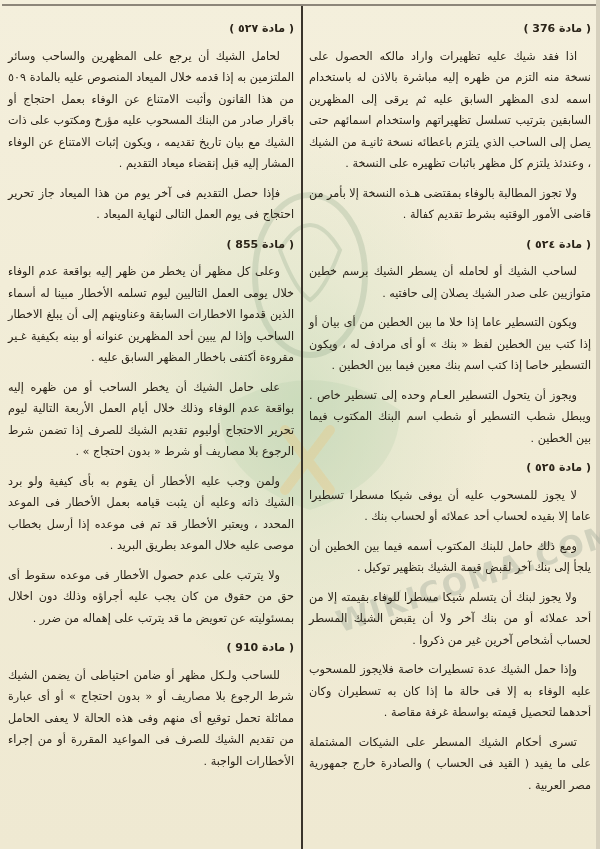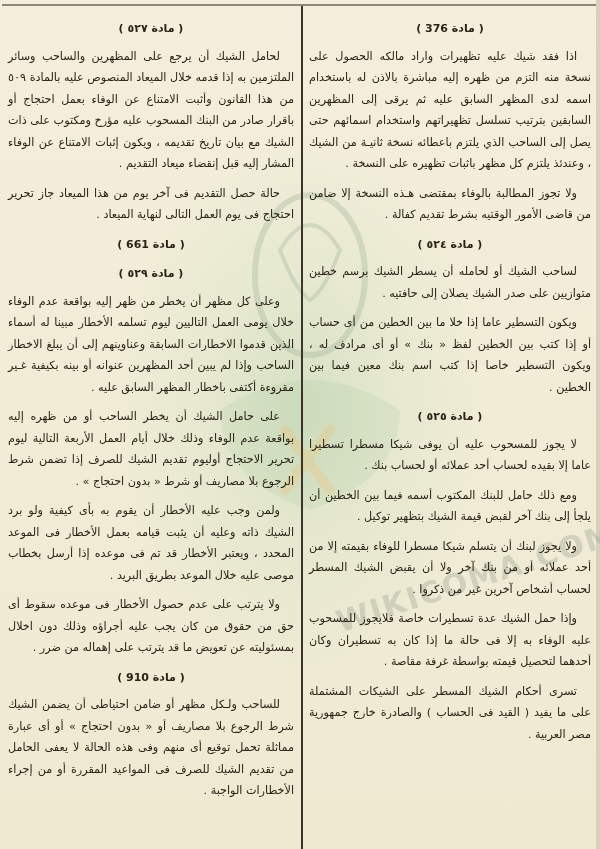--- a/index.html
+++ b/index.html
@@ -65,21 +65,20 @@
       top: 10px;
       direction: rtl;
       text-align: justify;
       font-size: 11.2px;
       line-height: 21.5px;
     }
     .col-right { left: 309px; width: 282px; }
     .col-left  { left: 8px;   width: 286px; }
 
     .article-title {
-      text-align: center;
       font-weight: bold;
       font-size: 11px;
       margin: 8px 0 6px 0;
       letter-spacing: 0.5px;
     }
     .para {
       margin: 0 0 8px 0;
       text-indent: 14px;
       text-align-last: right;
     }
@@ -98,50 +97,50 @@
     <path d="M85 250 L130 310 M130 250 L85 310" stroke="#d8b25a" stroke-width="10" stroke-linecap="round"></path>
   </svg>
   <div class="watermark-text">WIKICOMA.COM</div>
 
   <div class="col-divider"></div>
 
   <div class="column col-right">
     <section>
       <div class="article-title">( مادة 376 )</div>
       <p class="para">اذا فقد شيك عليه تظهيرات واراد مالكه الحصول على نسخة منه التزم من ظهره إليه مباشرة بالاذن له باستخدام اسمه لدى المظهر السابق عليه ثم يرقى إلى المظهرين السابقين بترتيب تسلسل تظهيراتهم واستخدام اسمائهم حتى يصل إلى الساحب الذي يلتزم باعطائه نسخة ثانيـة من الشيك ، وعندئذ يلتزم كل مظهر باثبات تظهيره على النسخة .</p>
-      <p class="para">ولا تجوز المطالبة بالوفاء بمقتضى هـذه النسخة إلا ضامن من قاضى الأمور الوقتيه بشرط تقديم كفالة .</p>
+      <p class="para">ولا تجوز المطالبة بالوفاء بمقتضى هـذه النسخة إلا بأمر من قاضى الأمور الوقتيه بشرط تقديم كفالة .</p>
     </section>
     <section>
       <div class="article-title">( مادة ٥٢٤ )</div>
       <p class="para">لساحب الشيك أو لحامله أن يسطر الشيك برسم خطين متوازيين على صدر الشيك يصلان إلى حافتيه .</p>
-      <p class="para">ويكون التسطير عاما إذا خلا ما بين الخطين من أى حساب أو إذا كتب بين الخطين لفظ « بنك » أو أى مرادف له ، ويكون التسطير خاصا إذا كتب اسم بنك معين فيما بين الخطين .</p>
+      <p class="para">ويكون التسطير عاما إذا خلا ما بين الخطين من أى بيان أو إذا كتب بين الخطين لفظ « بنك » أو أى مرادف له ، ويكون التسطير خاصا إذا كتب اسم بنك معين فيما بين الخطين .</p>
+      <p class="para">ويجوز أن يتحول التسطير العـام وحده إلى تسطير خاص . ويبطل شطب التسطير أو شطب اسم البنك المكتوب فيما بين الخطين .</p>
     </section>
     <section>
       <div class="article-title">( مادة ٥٢٥ )</div>
       <p class="para">لا يجوز للمسحوب عليه أن يوفى شيكا مسطرا تسطيرا عاما إلا بقيده لحساب أحد عملائه أو لحساب بنك .</p>
       <p class="para">ومع ذلك حامل للبنك المكتوب أسمه فيما بين الخطين أن يلجأ إلى بنك آخر لقبض قيمة الشيك بتظهير توكيل .</p>
       <p class="para">ولا يجوز لبنك أن يتسلم شيكا مسطرا للوفاء بقيمته إلا من أحد عملائه أو من بنك آخر ولا أن يقبض الشيك المسطر لحساب أشخاص آخرين غير من ذكروا .</p>
       <p class="para">وإذا حمل الشيك عدة تسطيرات خاصة فلايجوز للمسحوب عليه الوفاء به إلا فى حالة ما إذا كان به تسطيران وكان أحدهما لتحصيل قيمته بواسطة غرفة مقاصة .</p>
     </section>
     <section>
       <p class="para">تسرى أحكام الشيك المسطر على الشيكات المشتملة على ما يفيد ( القيد فى الحساب ) والصادرة خارج جمهورية مصر العربية .</p>
     </section>
   </div>
 
   <div class="column col-left">
     <section>
       <div class="article-title">( مادة ٥٢٧ )</div>
       <p class="para">لحامل الشيك أن يرجع على المظهرين والساحب وسائر الملتزمين به إذا قدمه خلال الميعاد المنصوص عليه بالمادة ٥٠٩ من هذا القانون وأثبت الامتناع عن الوفاء بعمل احتجاج أو باقرار صادر من البنك المسحوب عليه مؤرخ ومكتوب على ذات الشيك مع بيان تاريخ تقديمه ، ويكون إثبات الامتناع عن الوفاء المشار إليه قبل إنقضاء ميعاد التقديم .</p>
-      <p class="para">حالة حصل التقديم فى آخر يوم من هذا الميعاد جاز تحرير احتجاج فى يوم العمل التالى لنهاية الميعاد .</p>
+      <p class="para">فإذا حصل التقديم فى آخر يوم من هذا الميعاد جاز تحرير احتجاج فى يوم العمل التالى لنهاية الميعاد .</p>
     </section>
     <section>
-      <div class="article-title">( مادة 661 )</div>
+      <div class="article-title">( مادة 855 )</div>
     </section>
     <section>
-      <div class="article-title">( مادة ٥٢٩ )</div>
       <p class="para">وعلى كل مظهر أن يخطر من ظهر إليه بواقعة عدم الوفاء خلال يومى العمل التاليين ليوم تسلمه الأخطار مبينا له أسماء الذين قدموا الاخطارات السابقة وعناوينهم إلى أن يبلغ الاخطار الساحب وإذا لم يبين أحد المظهرين عنوانه أو بينه بكيفية غـير مقروءة أكتفى باخطار المظهر السابق عليه .</p>
       <p class="para">على حامل الشيك أن يخطر الساحب أو من ظهره إليه بواقعة عدم الوفاء وذلك خلال أيام العمل الأربعة التالية ليوم تحرير الاحتجاج أوليوم تقديم الشيك للصرف إذا تضمن شرط الرجوع بلا مصاريف أو شرط « بدون احتجاج » .</p>
       <p class="para">ولمن وجب عليه الأخطار أن يقوم به بأى كيفية ولو برد الشيك ذاته وعليه أن يثبت قيامه بعمل الأخطار فى الموعد المحدد ، ويعتبر الأخطار قد تم فى موعده إذا أرسل بخطاب موصى عليه خلال الموعد بطريق البريد .</p>
       <p class="para">ولا يترتب على عدم حصول الأخطار فى موعده سقوط أى حق من حقوق من كان يجب عليه أجراؤه وذلك دون اخلال بمسئوليته عن تعويض ما قد يترتب على إهماله من ضرر .</p>
     </section>
     <section>
       <div class="article-title">( مادة 910 )</div>
       <p class="para">للساحب ولـكل مظهر أو ضامن احتياطى أن يضمن الشيك شرط الرجوع بلا مصاريف أو « بدون احتجاج » أو أى عبارة مماثلة تحمل توقيع أى منهم وفى هذه الحالة لا يعفى الحامل من تقديم الشيك للصرف فى المواعيد المقررة أو من إجراء الأخطارات الواجبة .</p>
     </section>
   </div>

